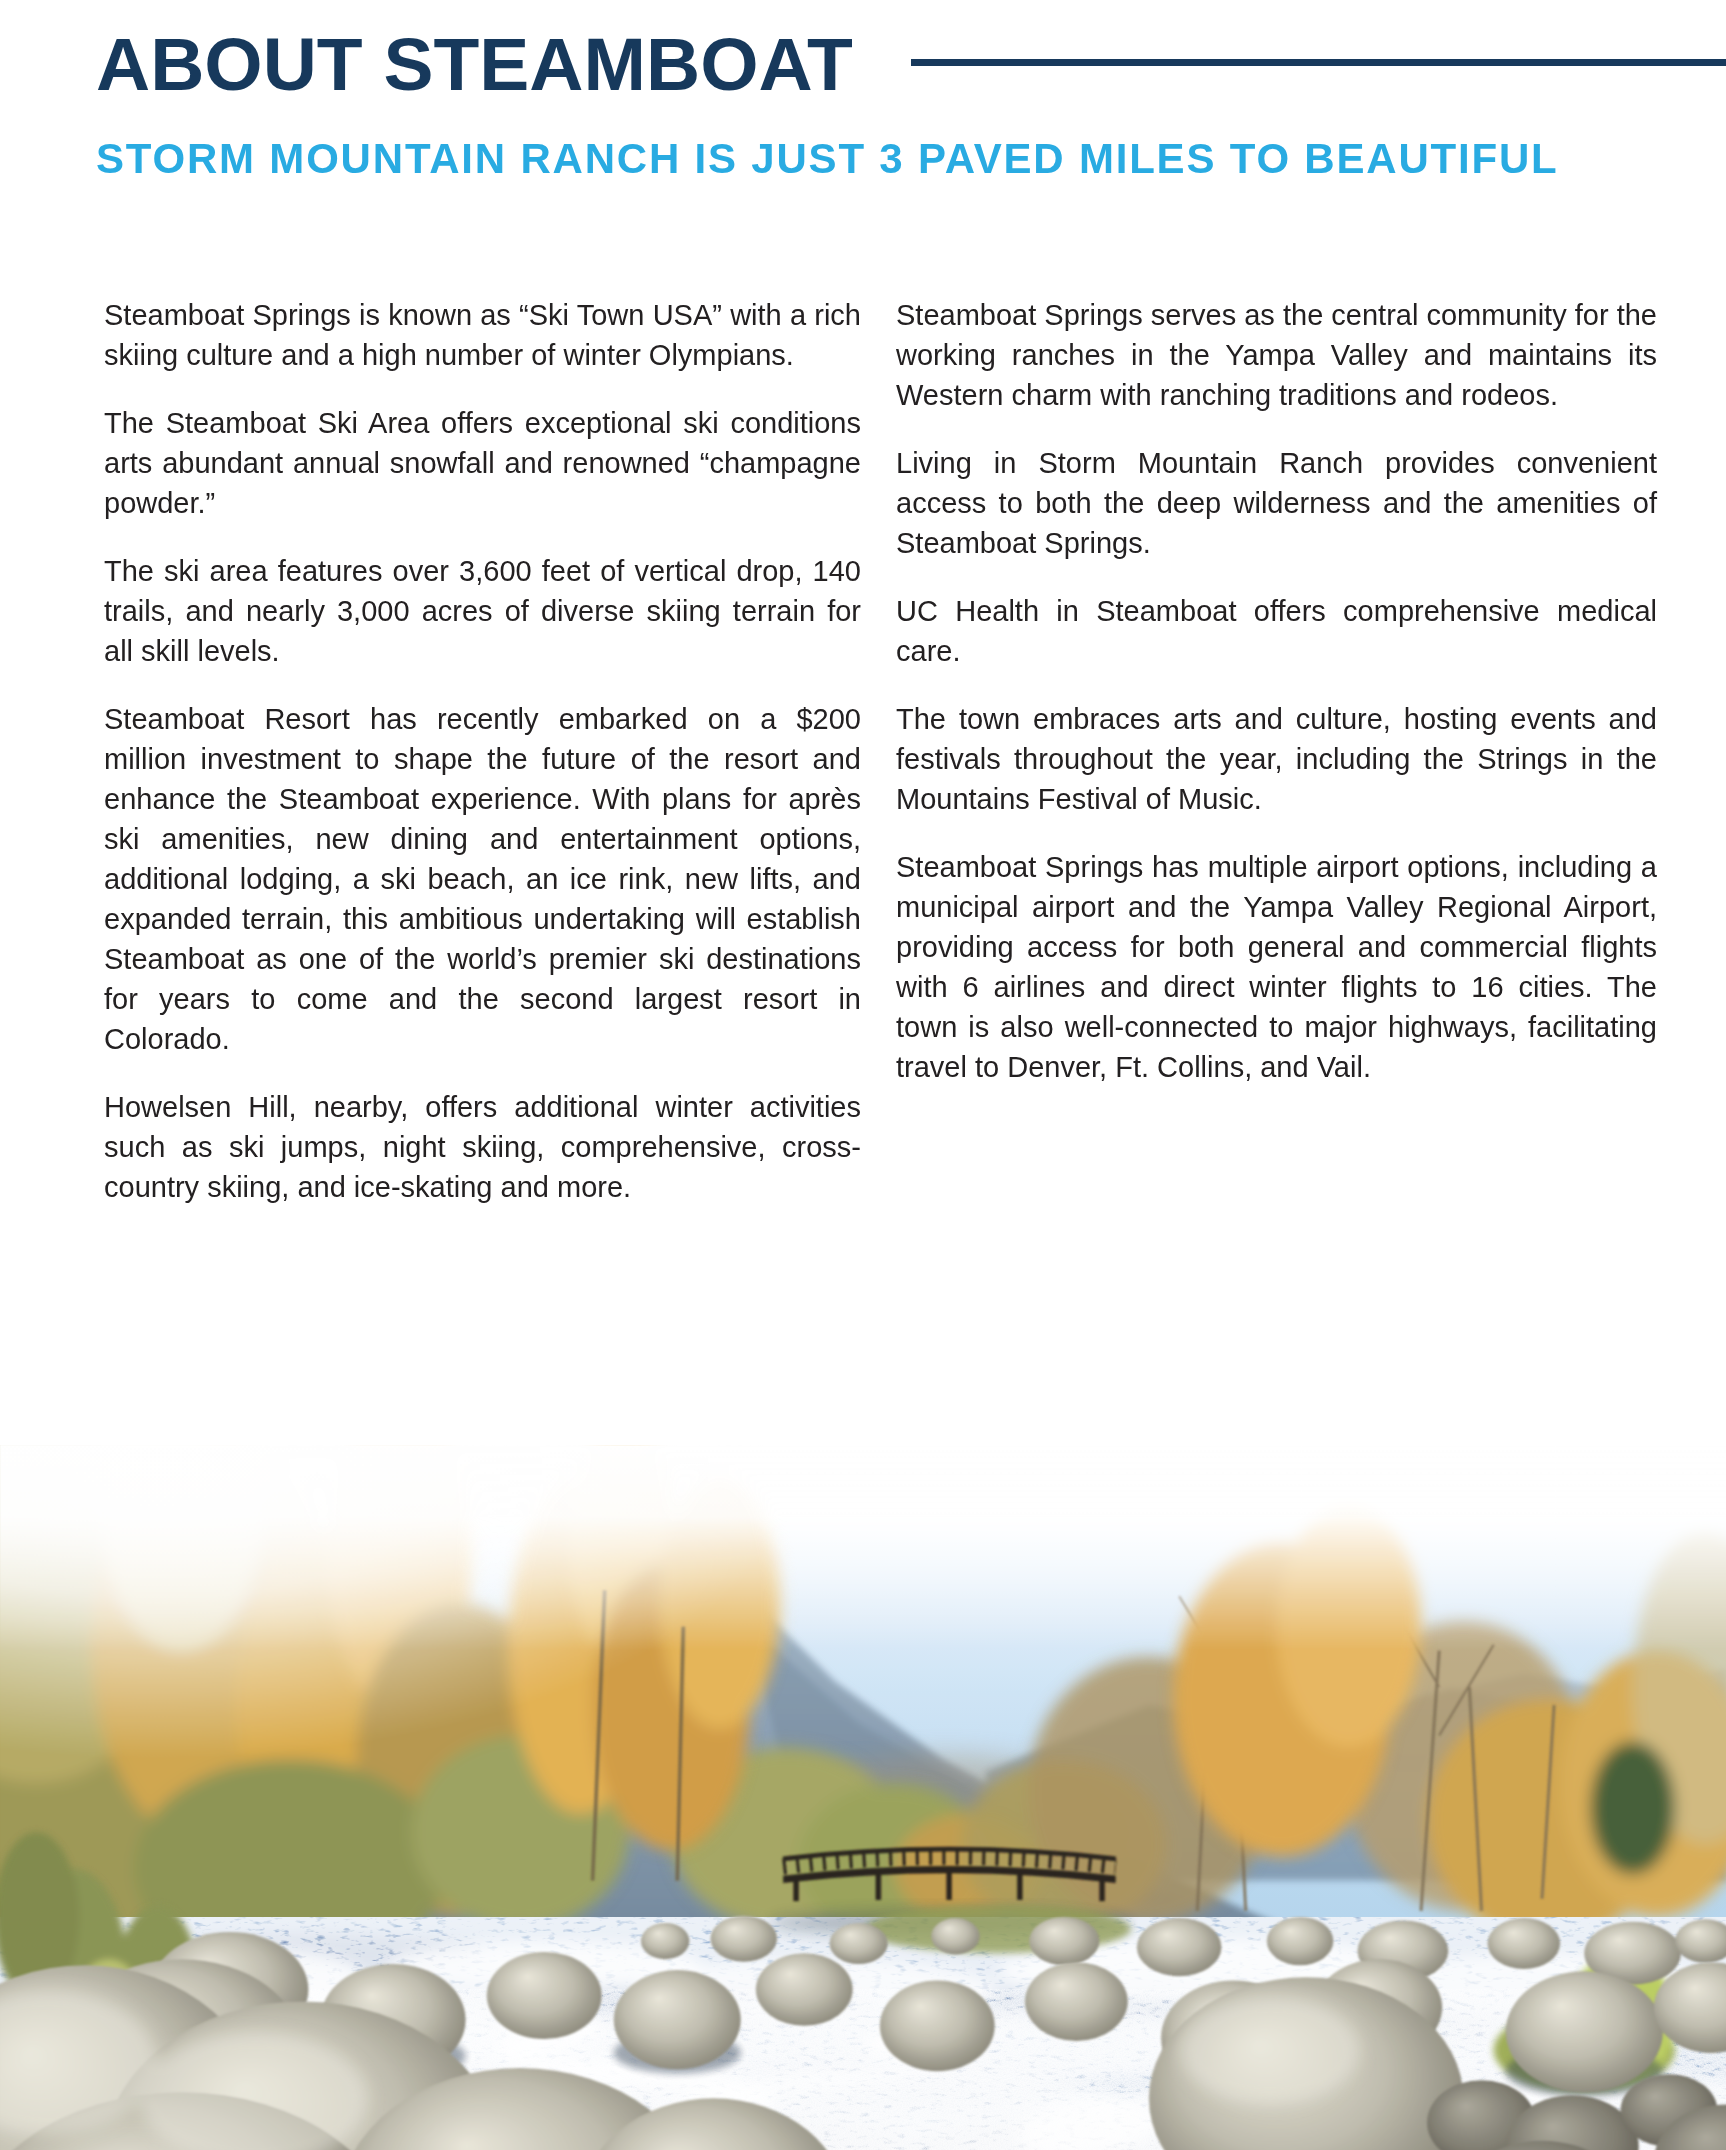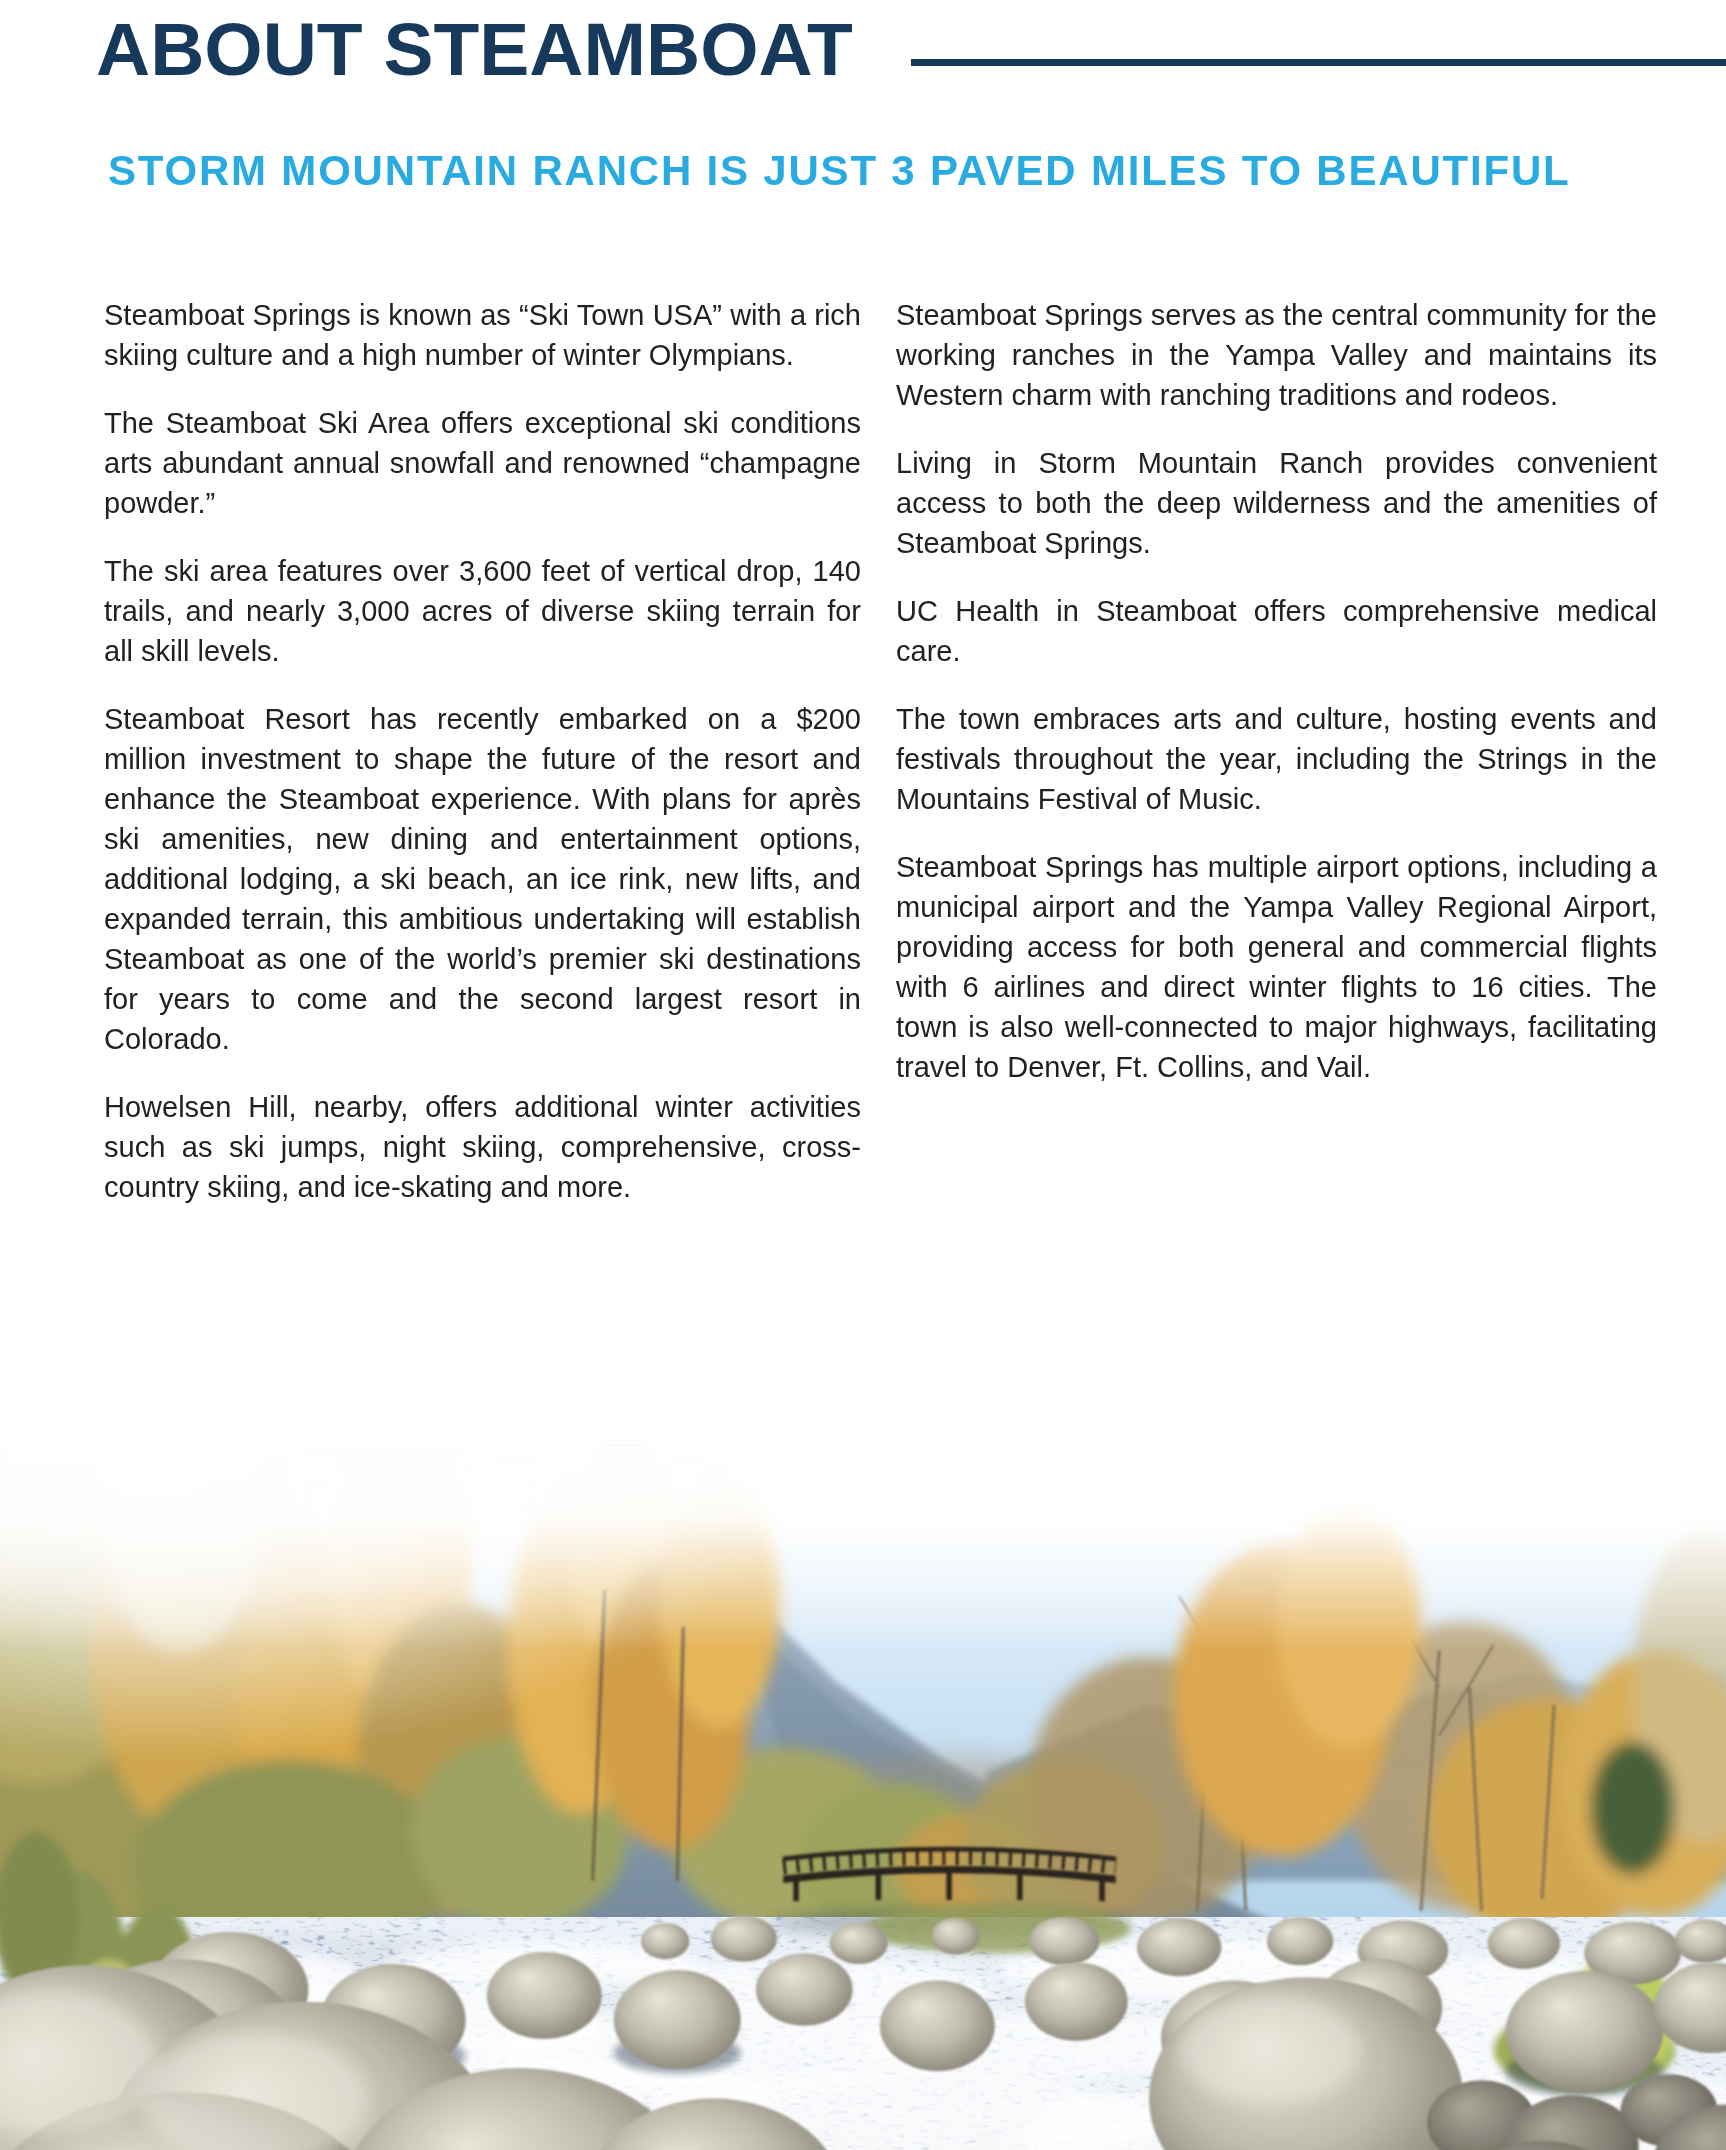--- a/index.html
+++ b/index.html
@@ -1,27 +1,27 @@
 <!DOCTYPE html>
 <html style="font-size:9.7px"><head>
 <meta charset="utf-8">
 <style>
   html,body{margin:0;padding:0;background:#ffffff;}
   body{width:1727px;height:2151px;position:relative;font-family:"Liberation Sans",sans-serif;overflow:hidden;}
   .page{position:absolute;inset:0;background:#ffffff;overflow:hidden;}
 
   .title{
-    position:absolute;left:96px;top:8px;margin:0;
+    position:absolute;left:96px;top:23px;margin:0;
     font-size:75px;line-height:1.1;font-weight:700;color:#17395c;letter-spacing:0;
   }
   .title-rule{
     position:absolute;left:911px;top:59px;width:816px;height:6.7px;background:#17395c;
   }
   .subtitle{
-    position:absolute;left:96px;top:129px;margin:12px;
+    position:absolute;left:96px;top:129px;margin:0;
     font-size:42px;line-height:59px;font-weight:700;color:#29abe2;letter-spacing:1.8px;
   }
   .subtitle .subline{display:block;}
 
   .col{
     position:absolute;top:295px;
     font-size:29px;line-height:40px;color:#232021;
     text-align:justify;text-justify:inter-word;
   }
   .col p{margin:0 0 28px 0;}

